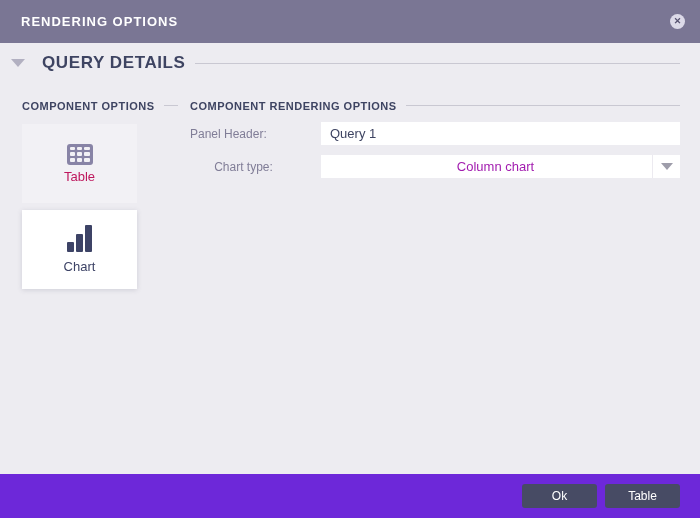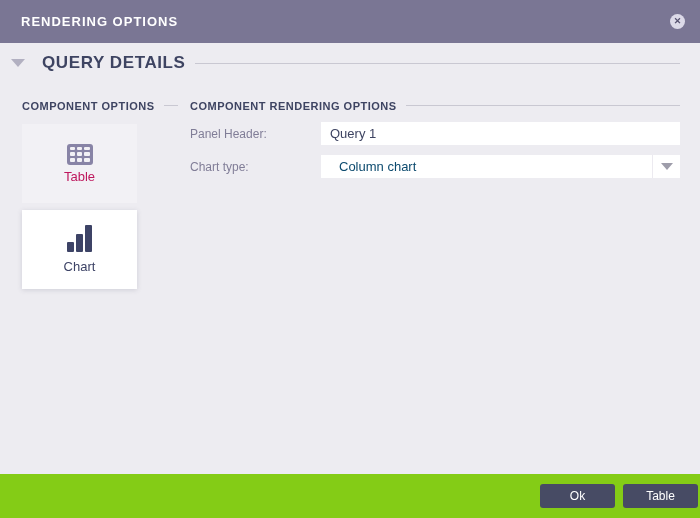--- a/index.html
+++ b/index.html
@@ -74,46 +74,46 @@
   .table-icon span { background:#f2f1f5; border-radius:1px; }
 
   .bar-chart-icon { display:flex; align-items:flex-end; gap:2px; height:27px; }
   .bar-chart-icon i { display:block; width:7px; background:#3d4366; border-radius:1px; }
   .bar-chart-icon .b1 { height:10px; }
   .bar-chart-icon .b2 { height:18px; }
   .bar-chart-icon .b3 { height:27px; }
 
   
   .form-row { display:flex; align-items:center; margin-top:11px;gap:24px; }
-  .form-row + .form-row { margin-top:10px; }
+  .form-row + .form-row { margin-top:10px;text-align:center; }
   .form-label { width:107px; flex:0 0 107px; font-size:12px; color:#807d97; }
   .text-input {
     flex:1 1 auto; height:23px; background:#ffffff; border:none; outline:none;
     font-family:"Liberation Sans", sans-serif; font-size:13px; color:#3e4462;
     padding:0 9px;
   }
   .select-box {
     flex:1 1 auto; height:23px; background:#ffffff; cursor:pointer;
     display:flex; align-items:center; position:relative;
   }
-  .select-value { font-size:13px; color:#0c4a6e; padding-left:18px; flex:1 1 auto; }
+  .select-value { font-size:13px; color:#a21caf; padding-left:18px; flex:1 1 auto; }
   .select-caret-zone {
     width:28px; flex:0 0 28px; height:100%; border-left:1px solid #eceaf0;
     display:flex; align-items:center; justify-content:center;
   }
   .select-caret {
     width:0; height:0; border-left:6px solid transparent; border-right:6px solid transparent;
     border-top:7px solid #9e9daa;
   }
 
   
   .dlg-footer {
-    flex:0 0 44px; height:44px; background:#84cc16;
+    flex:0 0 44px; height:44px; background:#6d28d9;
     display:flex; align-items:center; justify-content:flex-end;
-    padding-right:2px; gap:8px;
+    padding-right:20px; gap:8px;
   }
   .footer-btn {
     width:75px; height:24px; background:#474b64; color:#ffffff;
     border:none; border-radius:3px; font-family:"Liberation Sans", sans-serif;
     font-size:12px; cursor:pointer;
   }
 </style>
 </head>
 <body>
 

